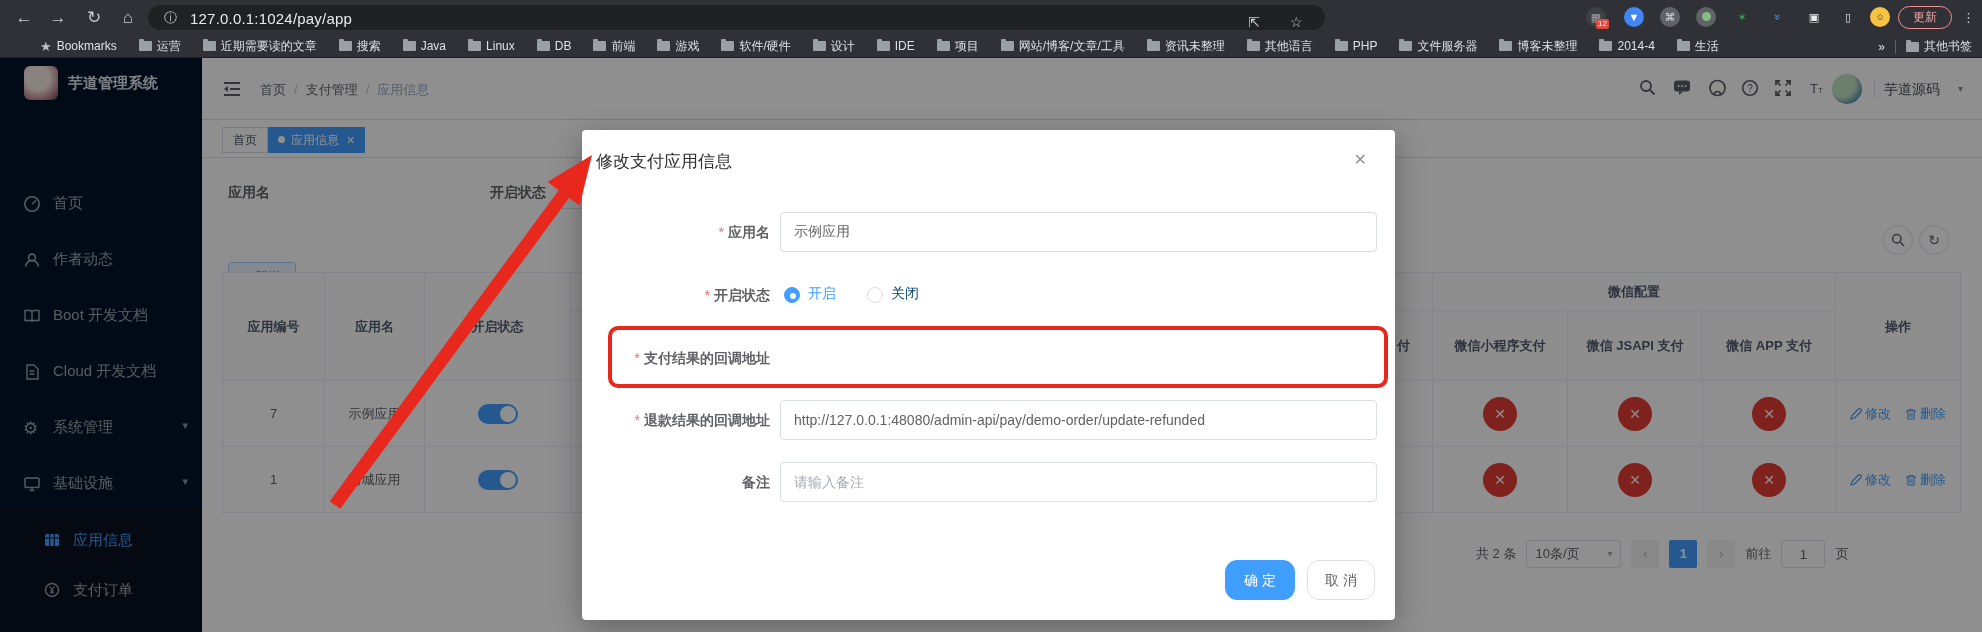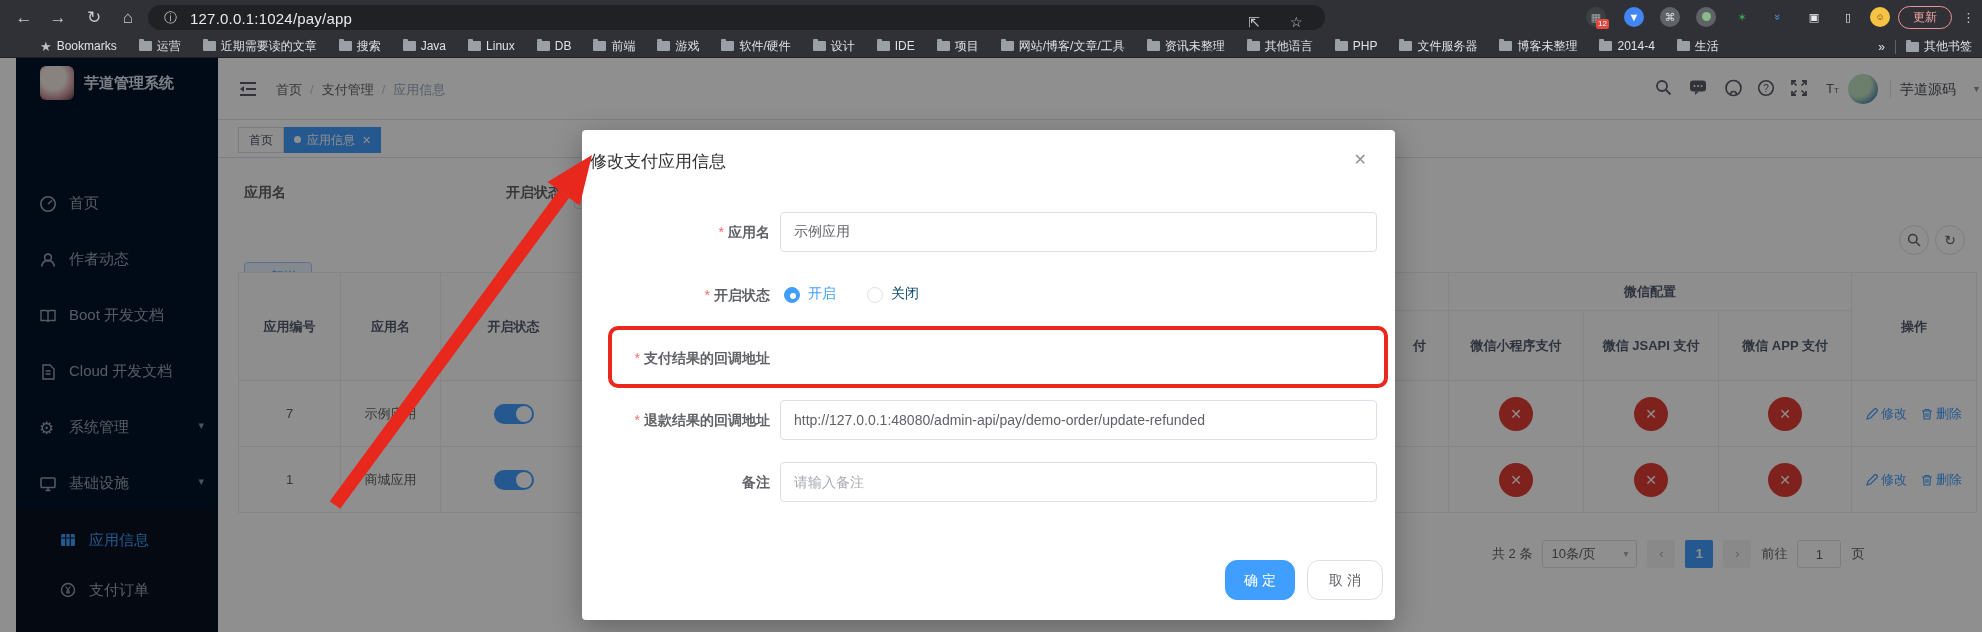--- a/index.html
+++ b/index.html
@@ -20,21 +20,21 @@
 
   .bm-bar { position:absolute; left:0; top:35px; width:1982px; height:23px; background:#303136; border-bottom:1px solid #222; z-index:40; display:flex; align-items:center; padding-left:40px; gap:22px; }
   .bm-item { display:flex; align-items:center; gap:5px; color:#dee1e6; font-size:12px; white-space:nowrap; cursor:pointer; }
   .folder { width:13px; height:10px; background:#9aa0a6; border-radius:1px; position:relative; }
   .folder:before { content:""; position:absolute; left:0; top:-2px; width:5px; height:2px; background:#9aa0a6; border-radius:1px 1px 0 0; }
   .bm-right { position:absolute; right:10px; top:0; height:23px; display:flex; align-items:center; gap:10px; }
   .bm-star { color:#bdc1c6; font-size:13px; }
   .bm-div { width:1px; height:14px; background:#5f6368; }
 
   
-  .app { position:absolute; left:16px; top:58px; width:1964px; height:574px; background:#fdba74; }
+  .app { position:absolute; left:0; top:58px; width:1964px; height:574px; background:#fdba74; }
 
   .sidebar { position:absolute; left:0; top:0; width:202px; height:574px; background:#001529; overflow:hidden; }
   .logo-row { position:absolute; left:0; top:6px; width:202px; height:40px; }
   .logo-av { position:absolute; left:24px; top:2px; width:34px; height:34px; border-radius:6px; background:radial-gradient(circle at 40% 35%, #f5e9e4 0 40%, #c98f96 70%, #4d3a45); }
   .logo-title { position:absolute; left:68px; top:10px; color:#dfe4ed; font-size:15px; font-weight:bold; white-space:nowrap; }
   .side-item { position:absolute; left:0; width:202px; height:52px; color:#9aa5b1; font-size:15px; cursor:pointer; }
   .side-item .s-ico { position:absolute; left:23px; top:16px; width:19px; height:19px; color:#9aa5b1; font-size:17px; line-height:19px; }
   .side-item .s-lab { position:absolute; left:53px; top:15px; white-space:nowrap; }
   .side-item .chev { position:absolute; right:14px; top:16px; font-size:11px; color:#8a94a2; }
   .submenu { position:absolute; left:0; top:450px; width:202px; height:124px; background:#0a1320; }
@@ -85,35 +85,35 @@
   .pager { position:absolute; left:1274px; top:482px; height:28px; display:flex; align-items:center; gap:10px; font-size:13px; color:#606266; }
   .pg-select { width:95px; height:28px; border:1px solid #dcdfe6; border-radius:3px; background:#fff; line-height:26px; padding:0 8px; position:relative; cursor:pointer; color:#606266; }
   .pg-select .car { position:absolute; right:8px; top:0; color:#a8abb2; font-size:10px; }
   .pg-btn { width:28px; height:28px; background:#f4f4f5; border-radius:2px; text-align:center; line-height:28px; color:#a8abb2; cursor:pointer; }
   .pg-num { width:28px; height:28px; background:#409eff; border-radius:2px; text-align:center; line-height:28px; color:#fff; font-weight:bold; cursor:pointer; }
   .pg-input { width:44px; height:28px; border:1px solid #dcdfe6; border-radius:3px; text-align:center; font-size:13px; color:#606266; font-family:inherit; }
 
   
   .dim { position:absolute; left:0; top:58px; width:1982px; height:574px; background:rgba(0,0,0,.44); z-index:10; }
   .modal { position:absolute; left:582px; top:130px; width:813px; height:490px; background:#fff; border-radius:4px; box-shadow:0 8px 30px rgba(0,0,0,.3); z-index:20; }
-  .m-title { position:absolute; left:8px; top:20px; font-size:17px; color:#303133; }
+  .m-title { position:absolute; left:14px; top:20px; font-size:17px; color:#303133; }
   .m-close { position:absolute; right:28px; top:20px; font-size:16px; color:#909399; cursor:pointer; }
   .m-row { position:absolute; left:0; width:813px; height:40px; }
   .m-label { position:absolute; left:0; top:0; width:188px; height:40px; line-height:40px; text-align:right; font-size:14px; font-weight:bold; color:#606266; white-space:nowrap; }
   .req:before { content:"*"; color:#f56c6c; margin-right:4px; font-weight:normal; }
   .m-input { position:absolute; left:198px; top:0; width:597px; height:40px; border:1px solid #dcdfe6; border-radius:4px; padding:0 13px; font-size:14px; color:#606266; background:#fff; font-family:inherit; }
   .m-input::placeholder { color:#a8abb2; }
   .radio { position:absolute; top:12px; width:16px; height:16px; border-radius:50%; cursor:pointer; }
   .radio.on { background:#409eff; border:1px solid #409eff; }
   .radio.on:after { content:""; position:absolute; left:5px; top:5px; width:6px; height:6px; border-radius:50%; background:#fff; }
   .radio.off { background:#fff; border:1px solid #dcdfe6; }
   .radio-lab { position:absolute; top:10px; font-size:14px; cursor:pointer; }
   .m-btn { position:absolute; top:430px; height:40px; border-radius:12px; font-size:14px; text-align:center; line-height:38px; cursor:pointer; }
   .m-btn.ok { left:643px; width:70px; background:#409eff; border:1px solid #409eff; color:#fff; }
-  .m-btn.no { left:725px; width:76px; background:#fff; border:1px solid #dcdfe6; color:#606266; }
+  .m-btn.no { left:725px; width:68px; background:#fff; border:1px solid #dcdfe6; color:#606266; }
 
   .anno-rect { position:absolute; left:608px; top:326px; width:780px; height:62px; border:4px solid #e8271d; border-radius:10px; z-index:30; pointer-events:none; }
   .anno-svg { position:absolute; left:0; top:0; width:1982px; height:632px; z-index:30; pointer-events:none; }
 </style>
 </head>
 <body>
 
 <div class="page">
 
   <div class="chrome">

